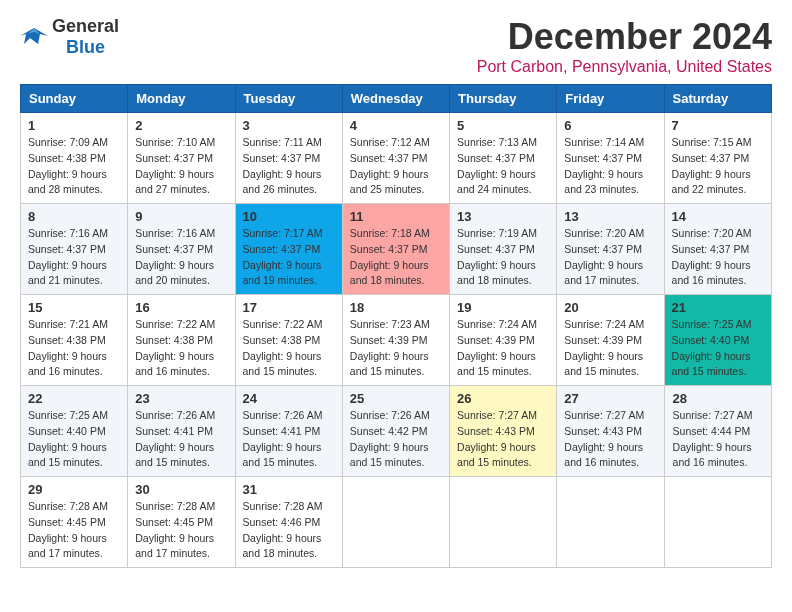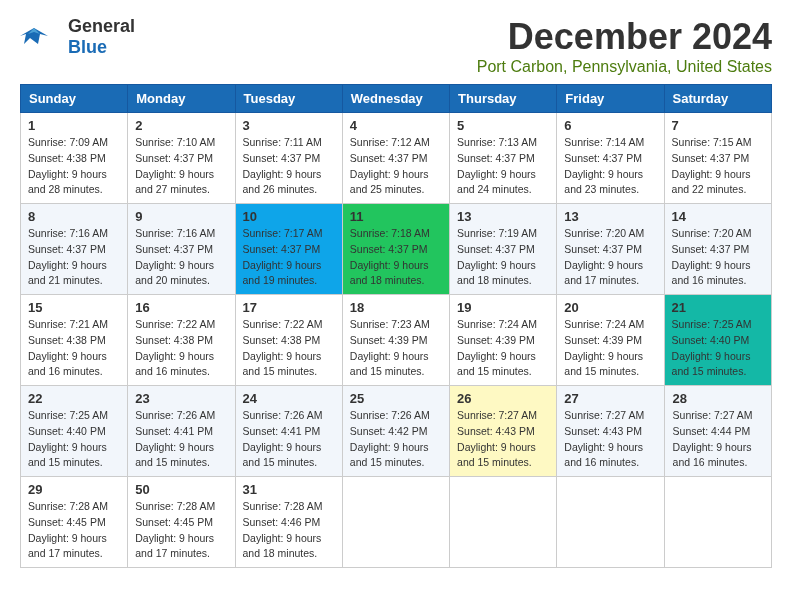--- a/index.html
+++ b/index.html
@@ -12,37 +12,38 @@
     }
     .header-area {
       display: flex;
       justify-content: space-between;
       align-items: flex-start;
       margin-bottom: 8px;
     }
     .logo {
       display: flex;
       align-items: center;
-      gap: 20px;
+      gap: 4px;
+      text-align: center;
     }
     .logo-bird {
       width: 28px;
       height: 22px;
     }
     .title-area {
       text-align: right;
     }
     .main-title {
       font-size: 36px;
       font-weight: bold;
       color: #333;
     }
     .subtitle {
       font-size: 16px;
-      color: #4d7c0f;
+      color: #be185d;
     }
     .calendar {
       width: 100%;
       border-collapse: collapse;
       border: 1px solid #ccc;
     }
     .calendar th {
       background: #1a6bb5;
       color: #fff;
       font-size: 13px;
@@ -189,21 +190,21 @@
           </div>
         </td>
         <td style="background: #0ea5e9;">
           <span class="day-num">10</span>
           <div class="day-info">
             Sunrise: 7:17 AM<br>
             Sunset: 4:37 PM<br>
             Daylight: 9 hours and 19 minutes.
           </div>
         </td>
-        <td style="background: #22c55e; margin-top: 28px;">
+        <td style="background: #fca5a5; margin-top: 28px;">
           <span class="day-num">11</span>
           <div class="day-info">
             Sunrise: 7:18 AM<br>
             Sunset: 4:37 PM<br>
             Daylight: 9 hours and 18 minutes.
           </div>
         </td>
         <td style="background: rgb(242, 246, 251);">
           <span class="day-num">13</span>
           <div class="day-info">
@@ -348,21 +349,21 @@
       <tr>
         <td style="background: rgb(255, 255, 255);">
           <span class="day-num">29</span>
           <div class="day-info">
             Sunrise: 7:28 AM<br>
             Sunset: 4:45 PM<br>
             Daylight: 9 hours and 17 minutes.
           </div>
         </td>
         <td style="background: rgb(255, 255, 255);">
-          <span class="day-num">50</span>
+          <span class="day-num">30</span>
           <div class="day-info">
             Sunrise: 7:28 AM<br>
             Sunset: 4:45 PM<br>
             Daylight: 9 hours and 17 minutes.
           </div>
         </td>
         <td style="background: rgb(255, 255, 255);">
           <span class="day-num">31</span>
           <div class="day-info">
             Sunrise: 7:28 AM<br>

